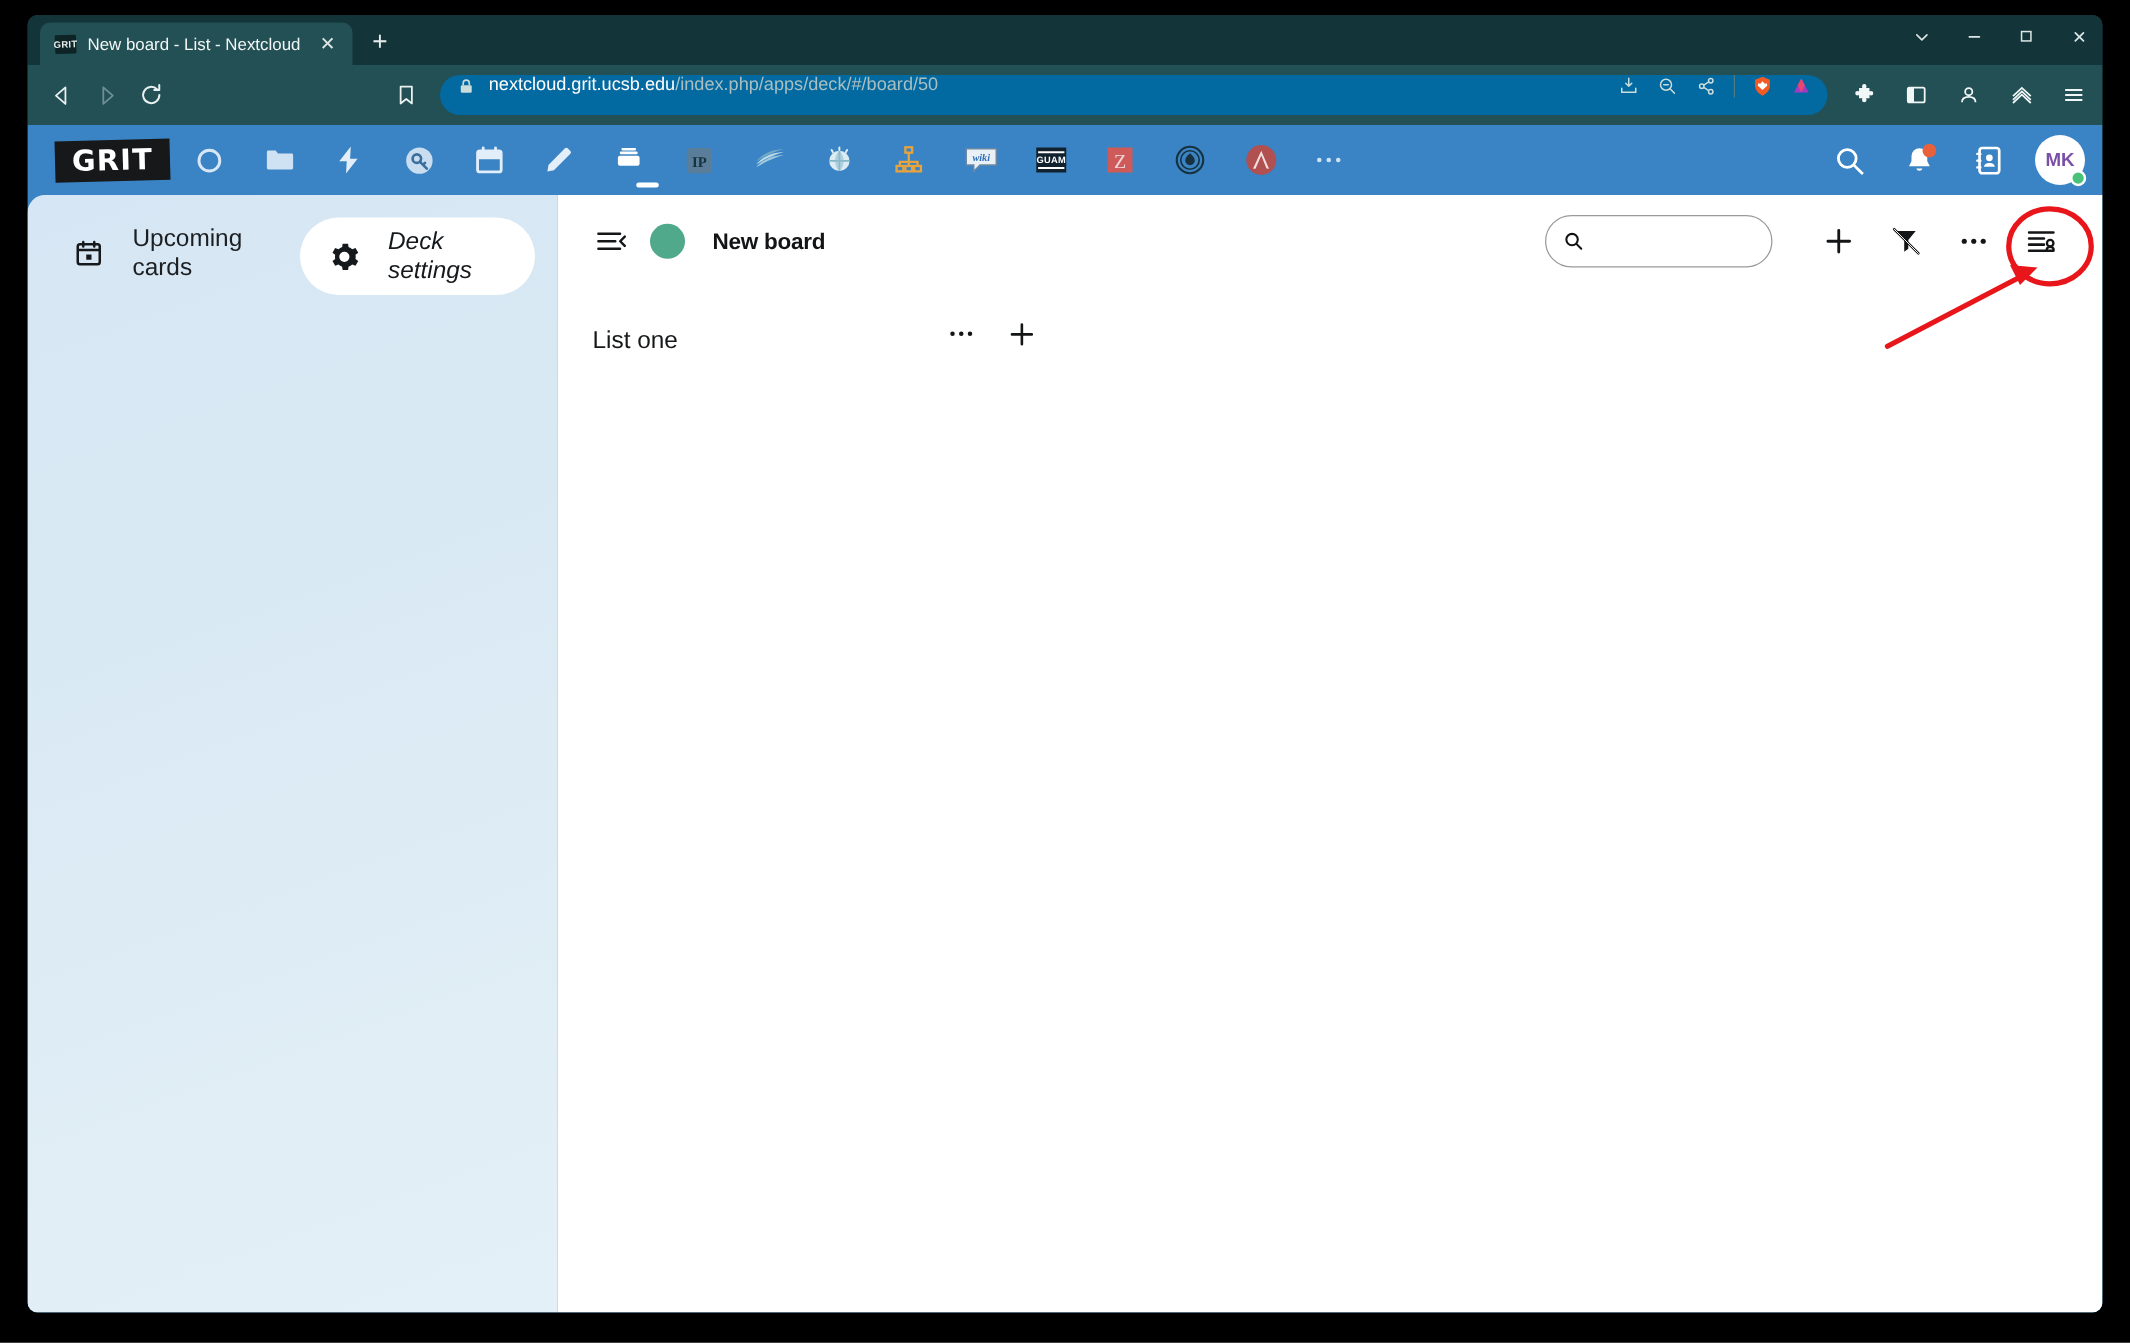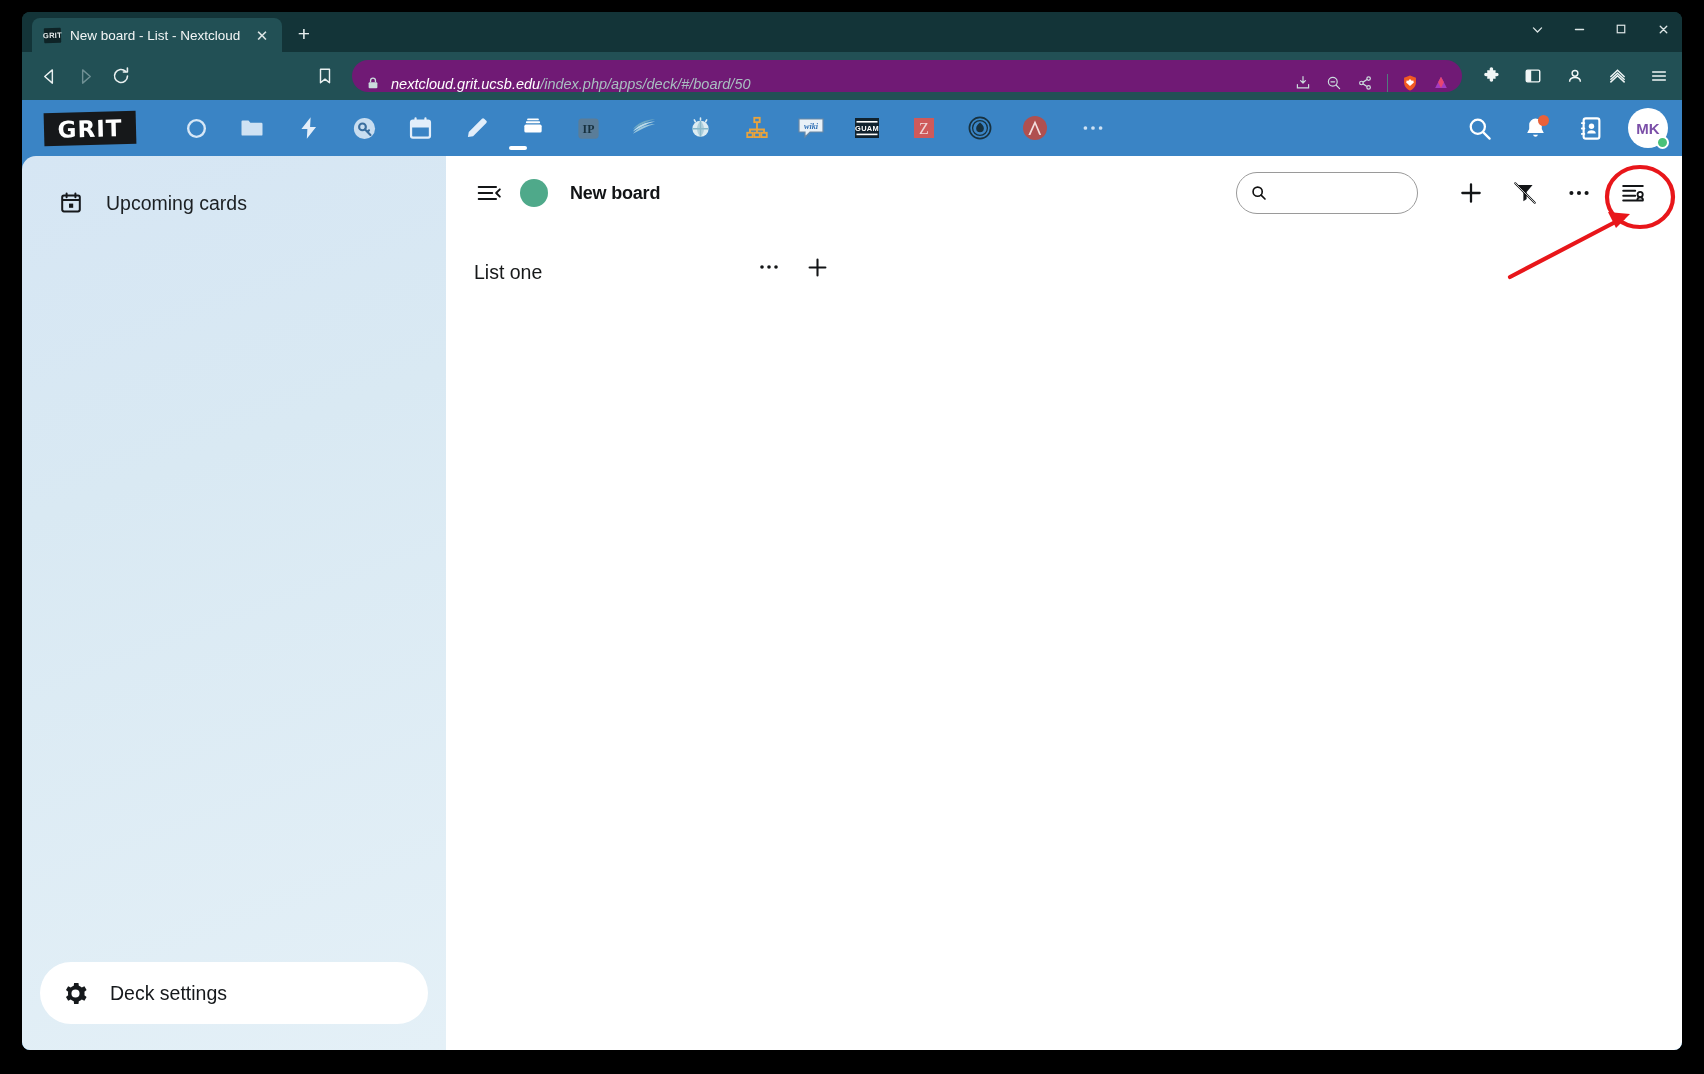--- a/index.html
+++ b/index.html
@@ -90,28 +90,27 @@
   .nav-btn {
     width: 34px; height: 34px; flex: 0 0 auto;
     display: flex; align-items: center; justify-content: center;
     color: #e9f0f0;
   }
   .nav-btn.disabled { color: #6f9094; }
   #bookmark-btn { margin-left: 168px; margin-right: 8px; }
   #url-bar {
     flex: 1 1 auto;
     height: 32px;
-    background: #701a75;
+    background: #0369a1;
     border-radius: 16px;
     display: flex;
-    align-items: flex-end;
+    align-items: flex-start;
     padding: 0 12px;
     gap: 9px;
     min-width: 0;
-    font-style: italic;
   }
   #url-text {
     font-size: 14.5px;
     color: #ffffff;
     white-space: nowrap;
     overflow: hidden;
     text-overflow: ellipsis;
   }
   #url-text .url-path { color: #a9bfc1; }
   .url-icon {
@@ -146,21 +145,21 @@
     font-size: 23px; font-weight: 900;
     letter-spacing: 1px;
     transform: rotate(-1.5deg);
     font-family: "DejaVu Sans", sans-serif;
     flex: 0 0 auto;
     margin-right: 18px;
   }
   .nc-app {
     width: 56px; height: 56px;
     flex: 0 0 auto;
-    display: flex; align-items: center; justify-content: flex-end;
+    display: flex; align-items: center; justify-content: flex-start;
     position: relative;
     color: #000000;
   }
   .nc-app.active::after {
     content: "";
     position: absolute; bottom: 6px; left: 50%;
     transform: translateX(-50%);
     width: 18px; height: 4px; border-radius: 2px;
     background: #ffffff;
   }
@@ -198,21 +197,21 @@
     display: flex;
     background: #3a84c5;
     position: relative;
   }
   #app-sidebar {
     width: 424px;
     background: linear-gradient(160deg, #d6e6f4 0%, #d9e9f3 35%, #e4f0f7 100%);
     border-radius: 14px 0 0 0;
     padding: 18px 18px 16px 18px;
     display: flex;
-    flex-direction: column;
+    flex-direction: row;
     flex: 0 0 auto;
   }
   .side-item {
     height: 58px;
     display: flex;
     align-items: center;
     gap: 22px;
     padding: 0 18px;
     border-radius: 29px;
     color: #1b1f22;
@@ -228,20 +227,21 @@
     height: 62px;
     margin-bottom: 10px;
     background: #ffffff;
     border-radius: 31px;
     display: flex;
     align-items: center;
     gap: 22px;
     padding: 0 22px;
     font-size: 19.5px;
     color: #16191c;
+    font-style: italic;
   }
 
   #app-main {
     flex: 1 1 auto;
     background: #ffffff;
     display: flex;
     flex-direction: column;
     min-width: 0;
     position: relative;
   }

